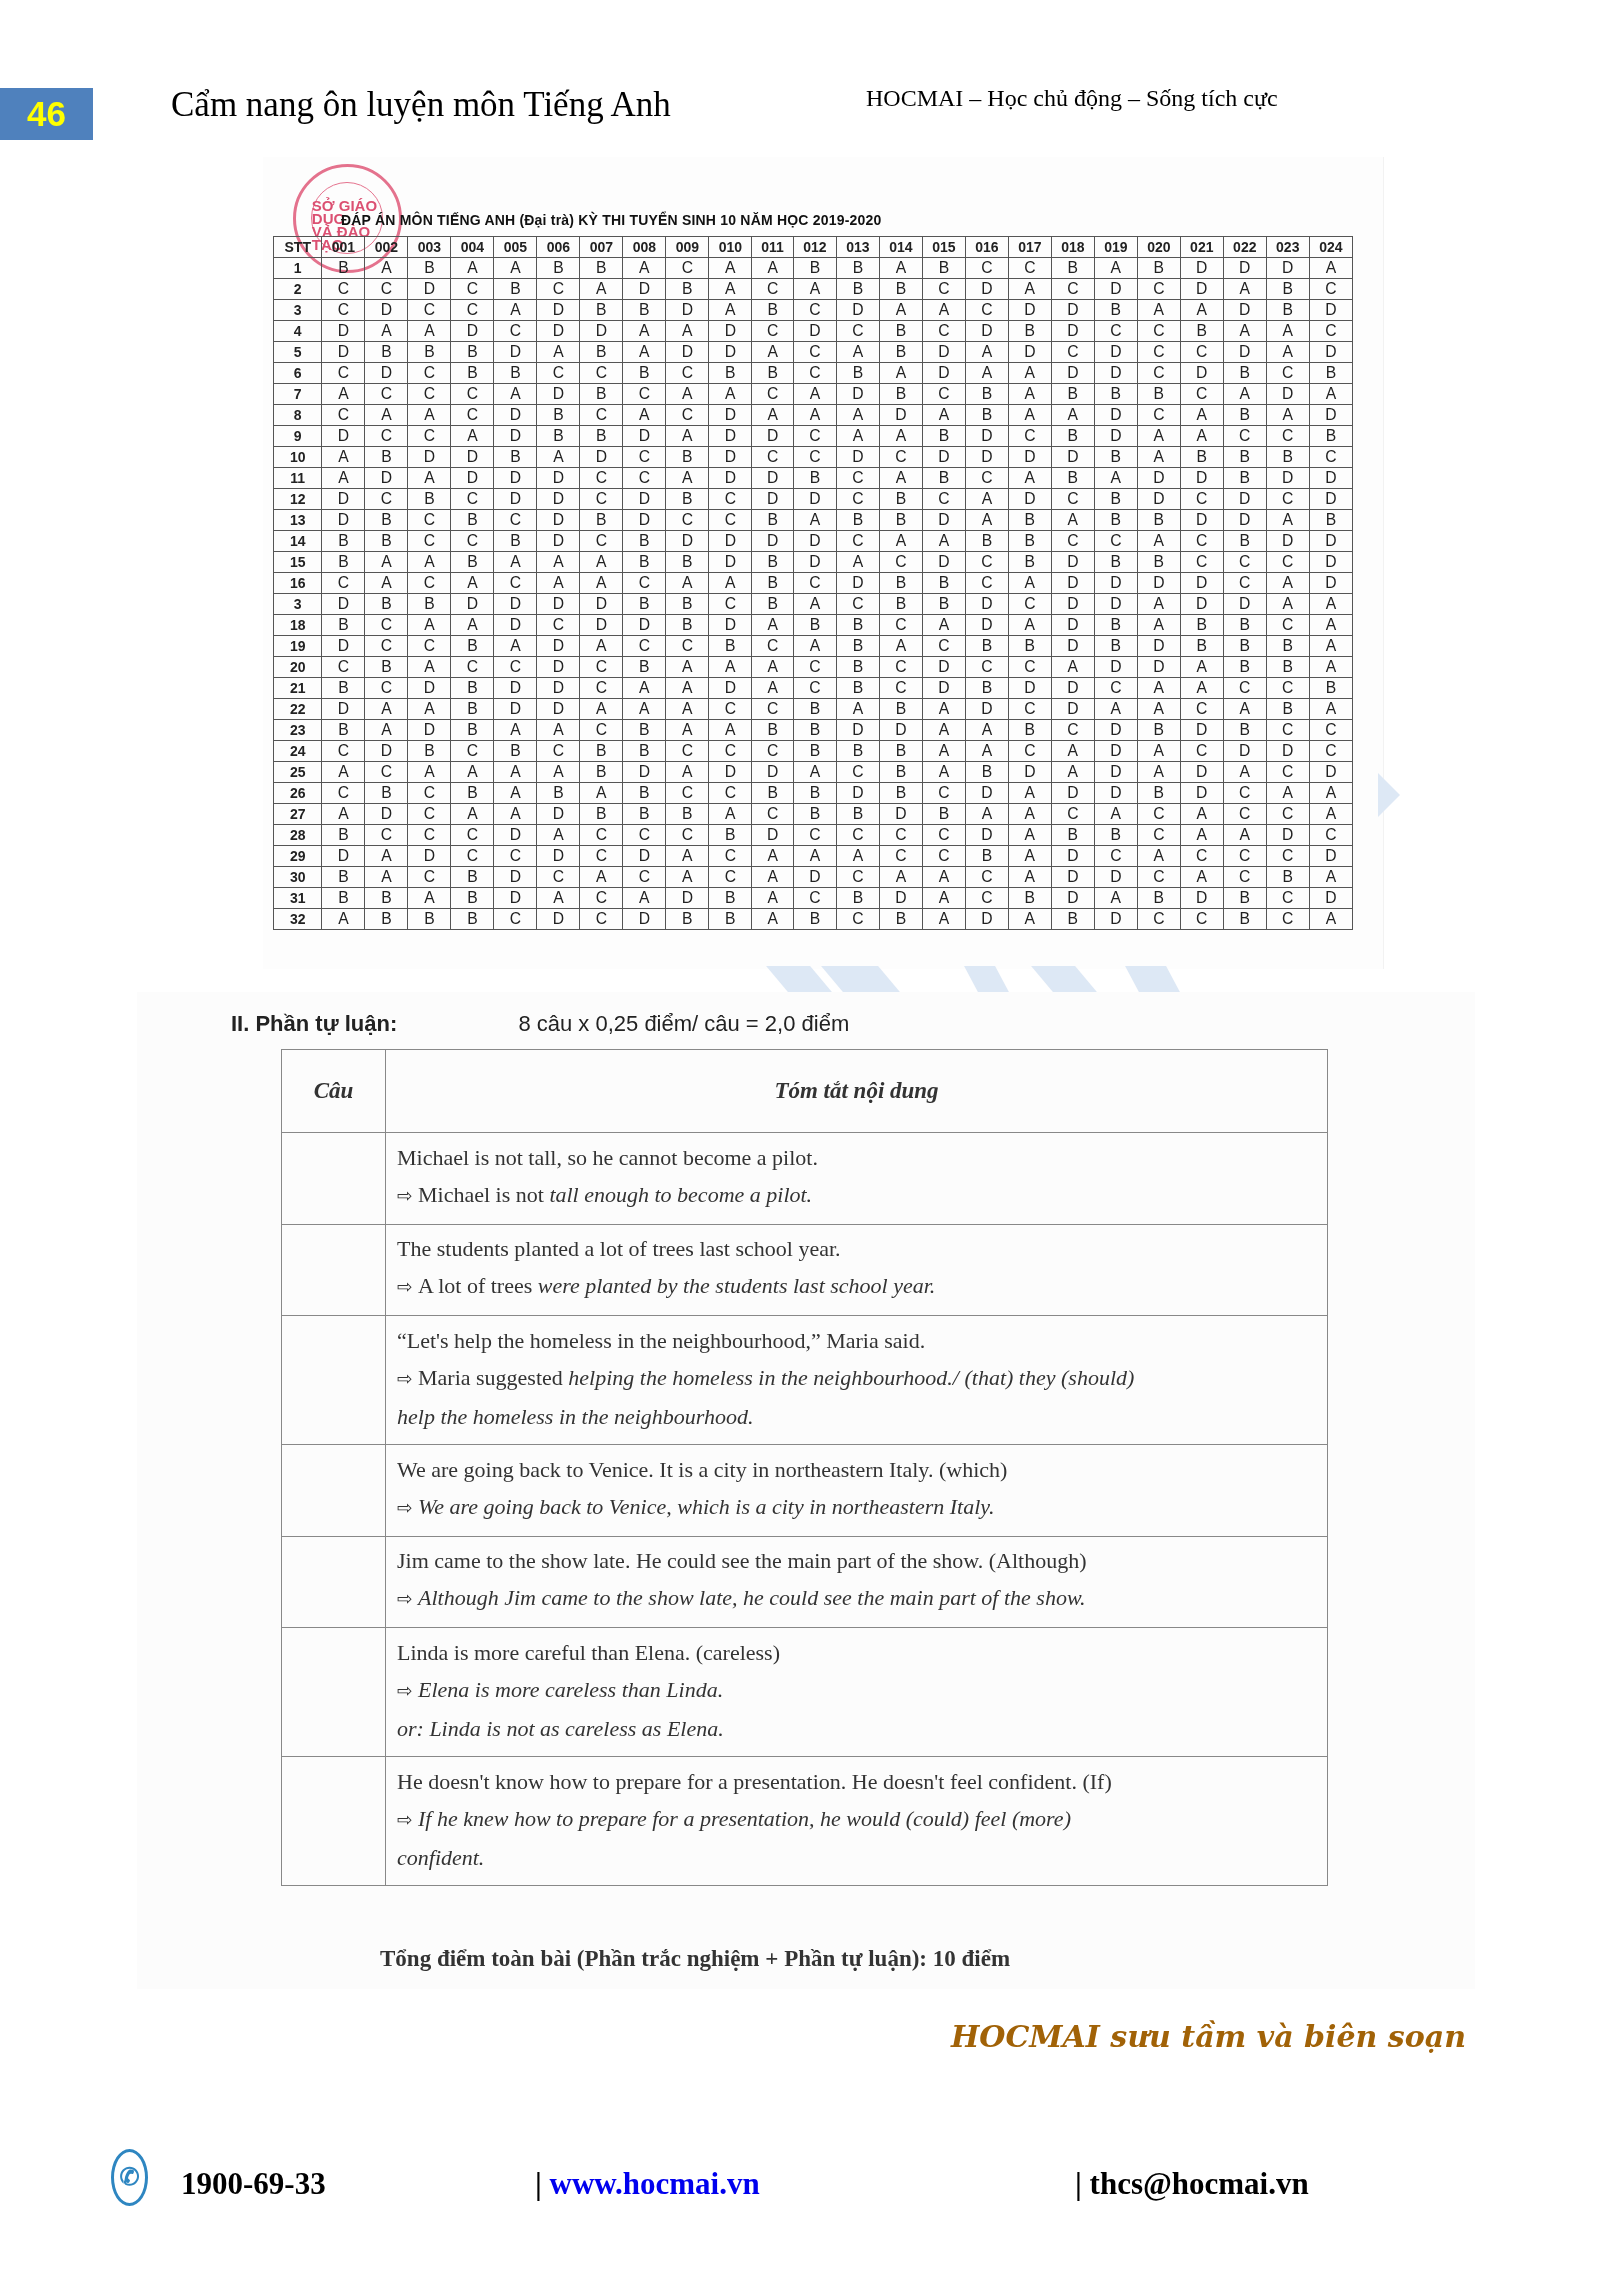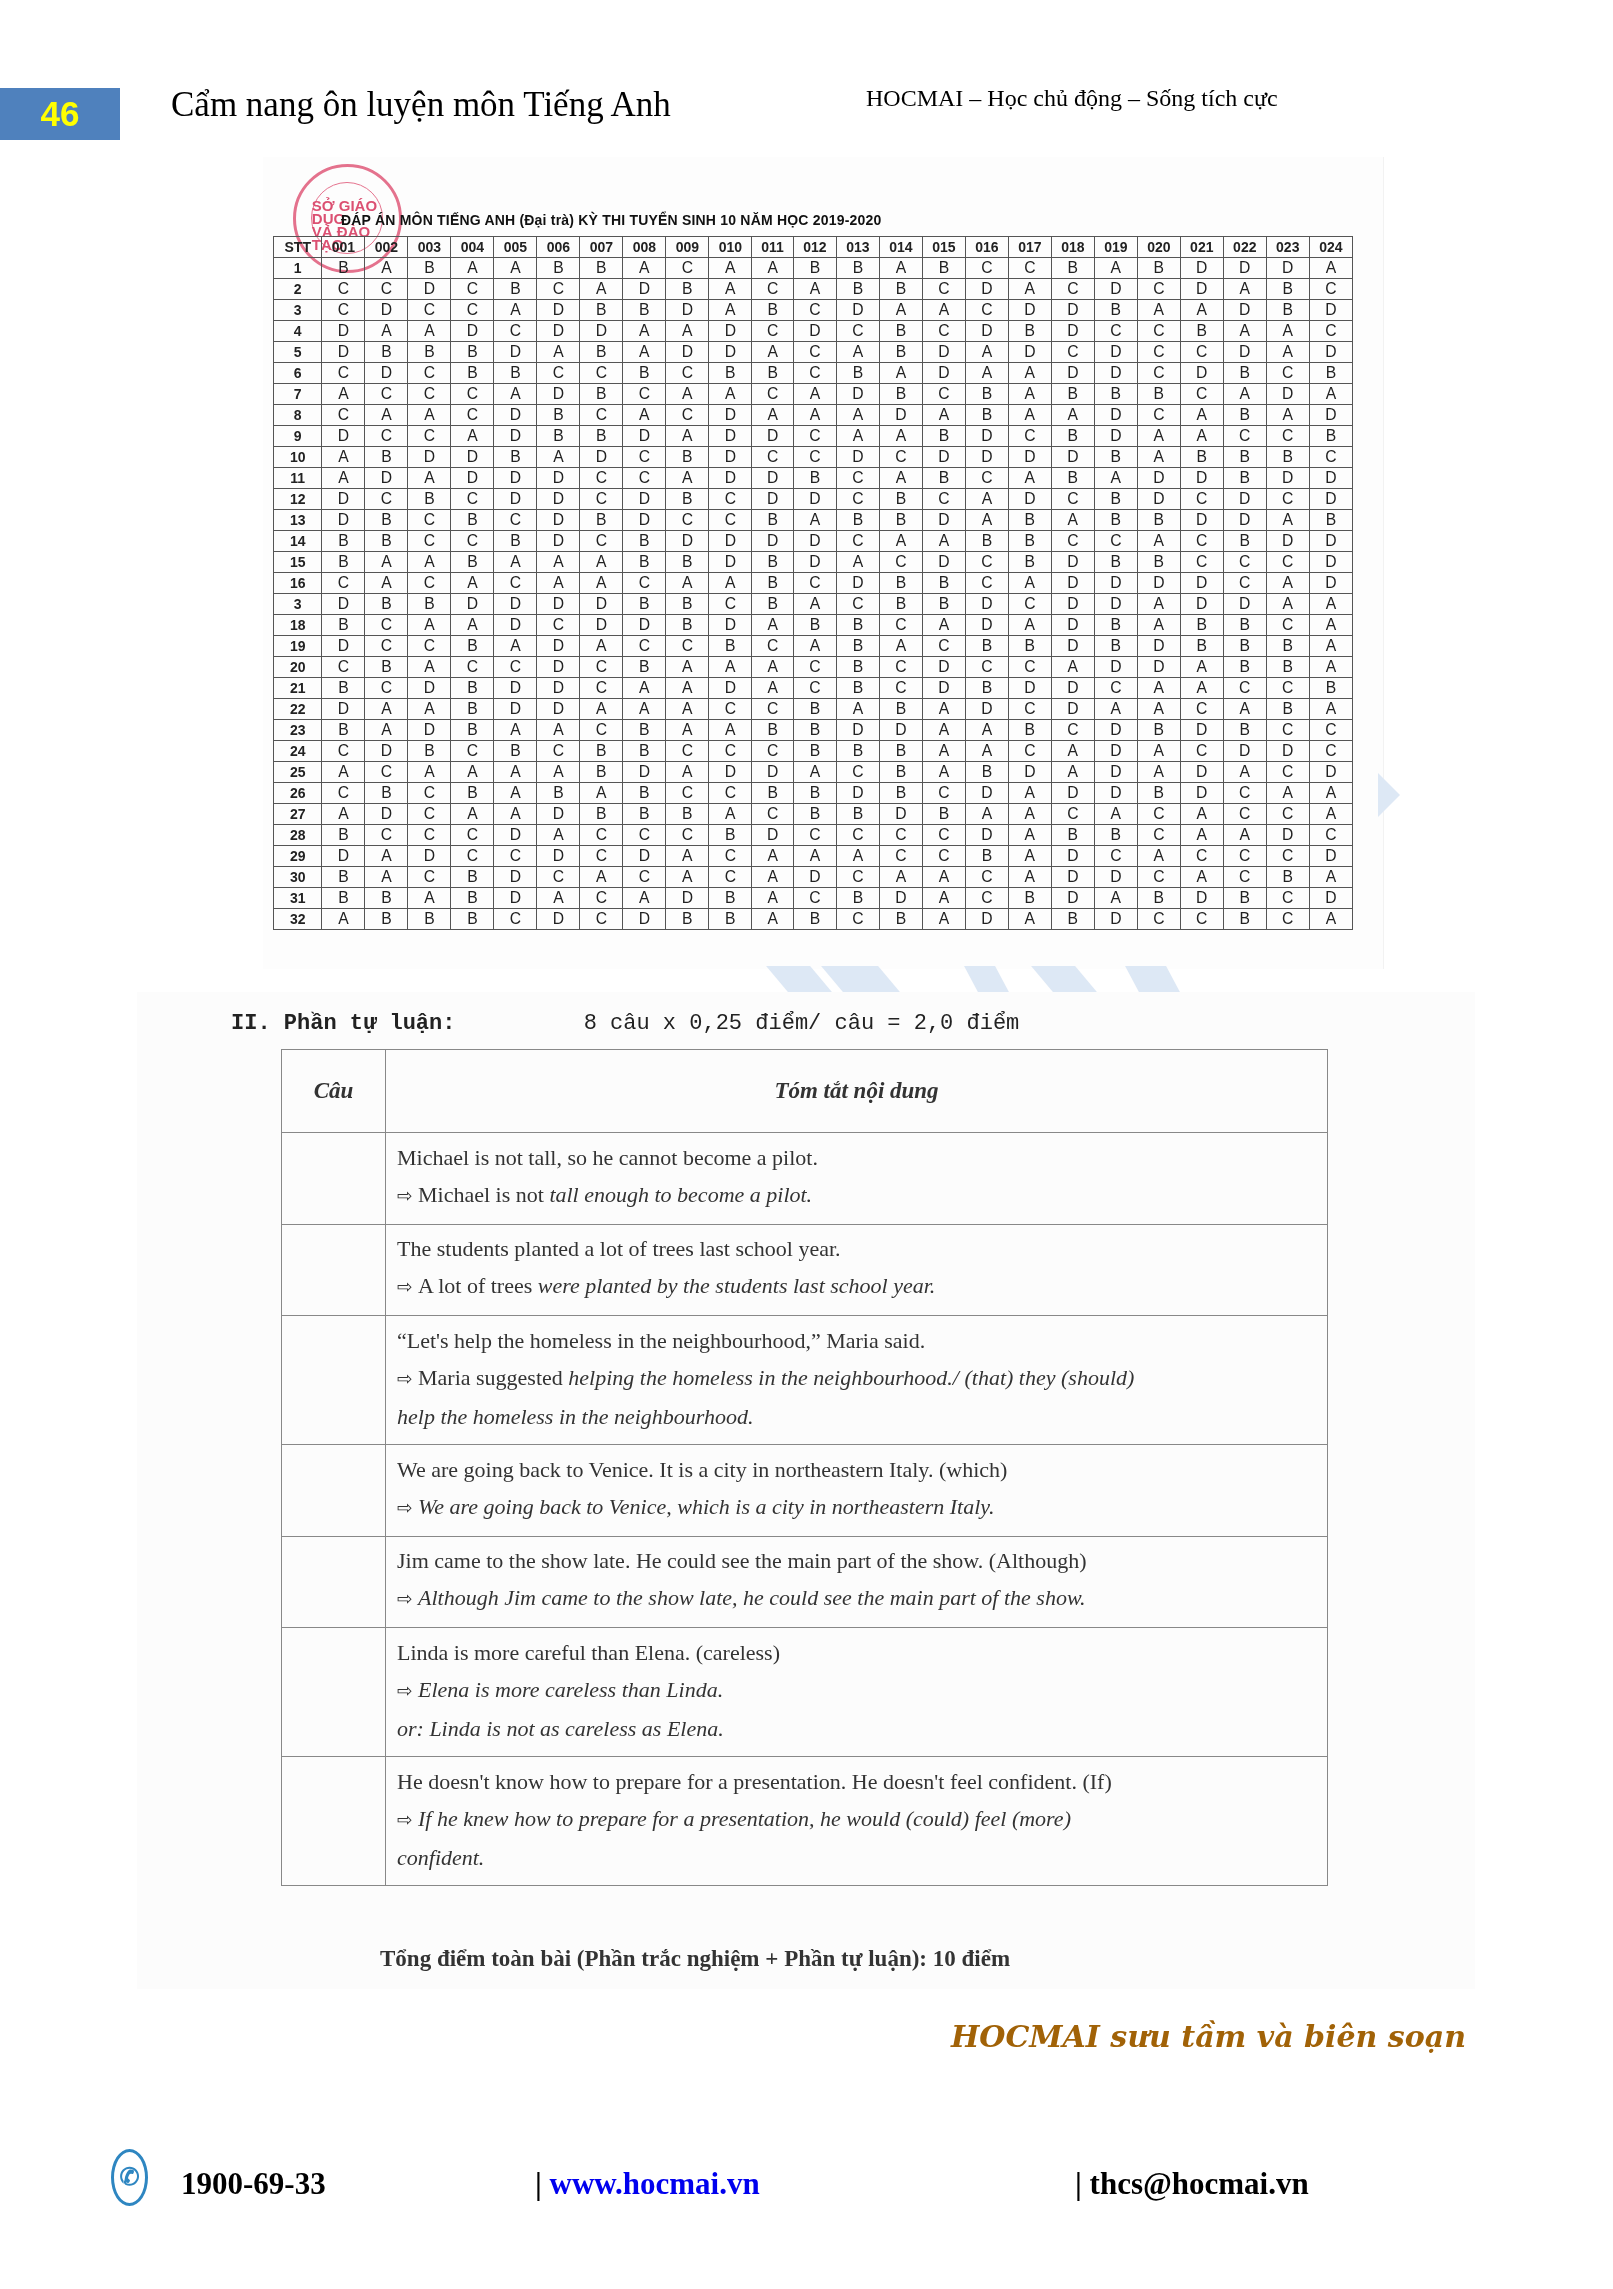--- a/index.html
+++ b/index.html
@@ -1,20 +1,20 @@
 <!DOCTYPE html>
 <html style="font-size:14.8px"><head>
 <meta charset="utf-8">
 <style>
   * { box-sizing: border-box; margin: 0; padding: 0; }
   html, body { width: 1613px; height: 2290px; background: #ffffff; overflow: hidden; }
   body { position: relative; font-family: "DejaVu Serif", serif; color: #000; }
 
   .page-num {
-    position: absolute; left: 0; top: 88px; width: 120px; height: 52px;
+    position: absolute; left: 0; top: 88px; width: 93px; height: 52px;
     background: #4f81bd; color: #ffff00; font-family: "Liberation Sans", sans-serif;
     font-weight: bold; font-size: 35px; text-align: center; line-height: 52px;
   }
   .hdr-left { position: absolute; left: 171px; top: 85px; font-size: 35px; font-family: "Liberation Serif", serif; }
   .hdr-right { position: absolute; left: 866px; top: 85px; font-size: 24px; font-family: "Liberation Serif", serif; }
 
   .scan-wrap {
     position: absolute; left: 263px; top: 157px; width: 1121px; height: 812px;
     background: #fdfdfd; border-right: 1.8px solid #f2f2f2;
   }
@@ -46,21 +46,21 @@
     position: absolute; left: 1378px; top: 773px; width: 0; height: 0;
     border-top: 22px solid transparent; border-bottom: 22px solid transparent;
     border-left: 22px solid #dde8f5;
   }
   .watermark-bars { position: absolute; left: 749px; top: 966px; height: 26px; width: 480px; }
   .wbar { position: absolute; top: 0; height: 26px; background: #dde8f5; transform: skewX(40deg); }
 
   .essay-wrap {
     position: absolute; left: 137px; top: 992px; width: 1338px; height: 997px; background: #fcfcfc;
   }
-  .essay-head { position: absolute; left: 231px; top: 1011px; font-size: 22px; font-family: Liberation Mono, monospace; color: #222; }
+  .essay-head { position: absolute; left: 231px; top: 1011px; font-size: 22px; font-family: Liberation Sans, sans-serif; color: #222; }
   .essay-head b { margin-right: 115px; }
   table.essay {
     position: absolute; left: 281px; top: 1049px; width: 1047px; border-collapse: collapse;
     font-family: "Liberation Serif", serif; font-size: 22px; color: #333;
   }
   table.essay th, table.essay td { border: 1.8px solid #888; vertical-align: top; }
   table.essay th { height: 83px; font-weight: bold; vertical-align: middle; font-size: 23px; font-style: italic; }
   table.essay td.cau { width: 104px; }
   table.essay td.content { padding: 5.5px 9.2px 9.2px 11px; line-height: 37px; }
   .ans-line i { font-style: italic; }

